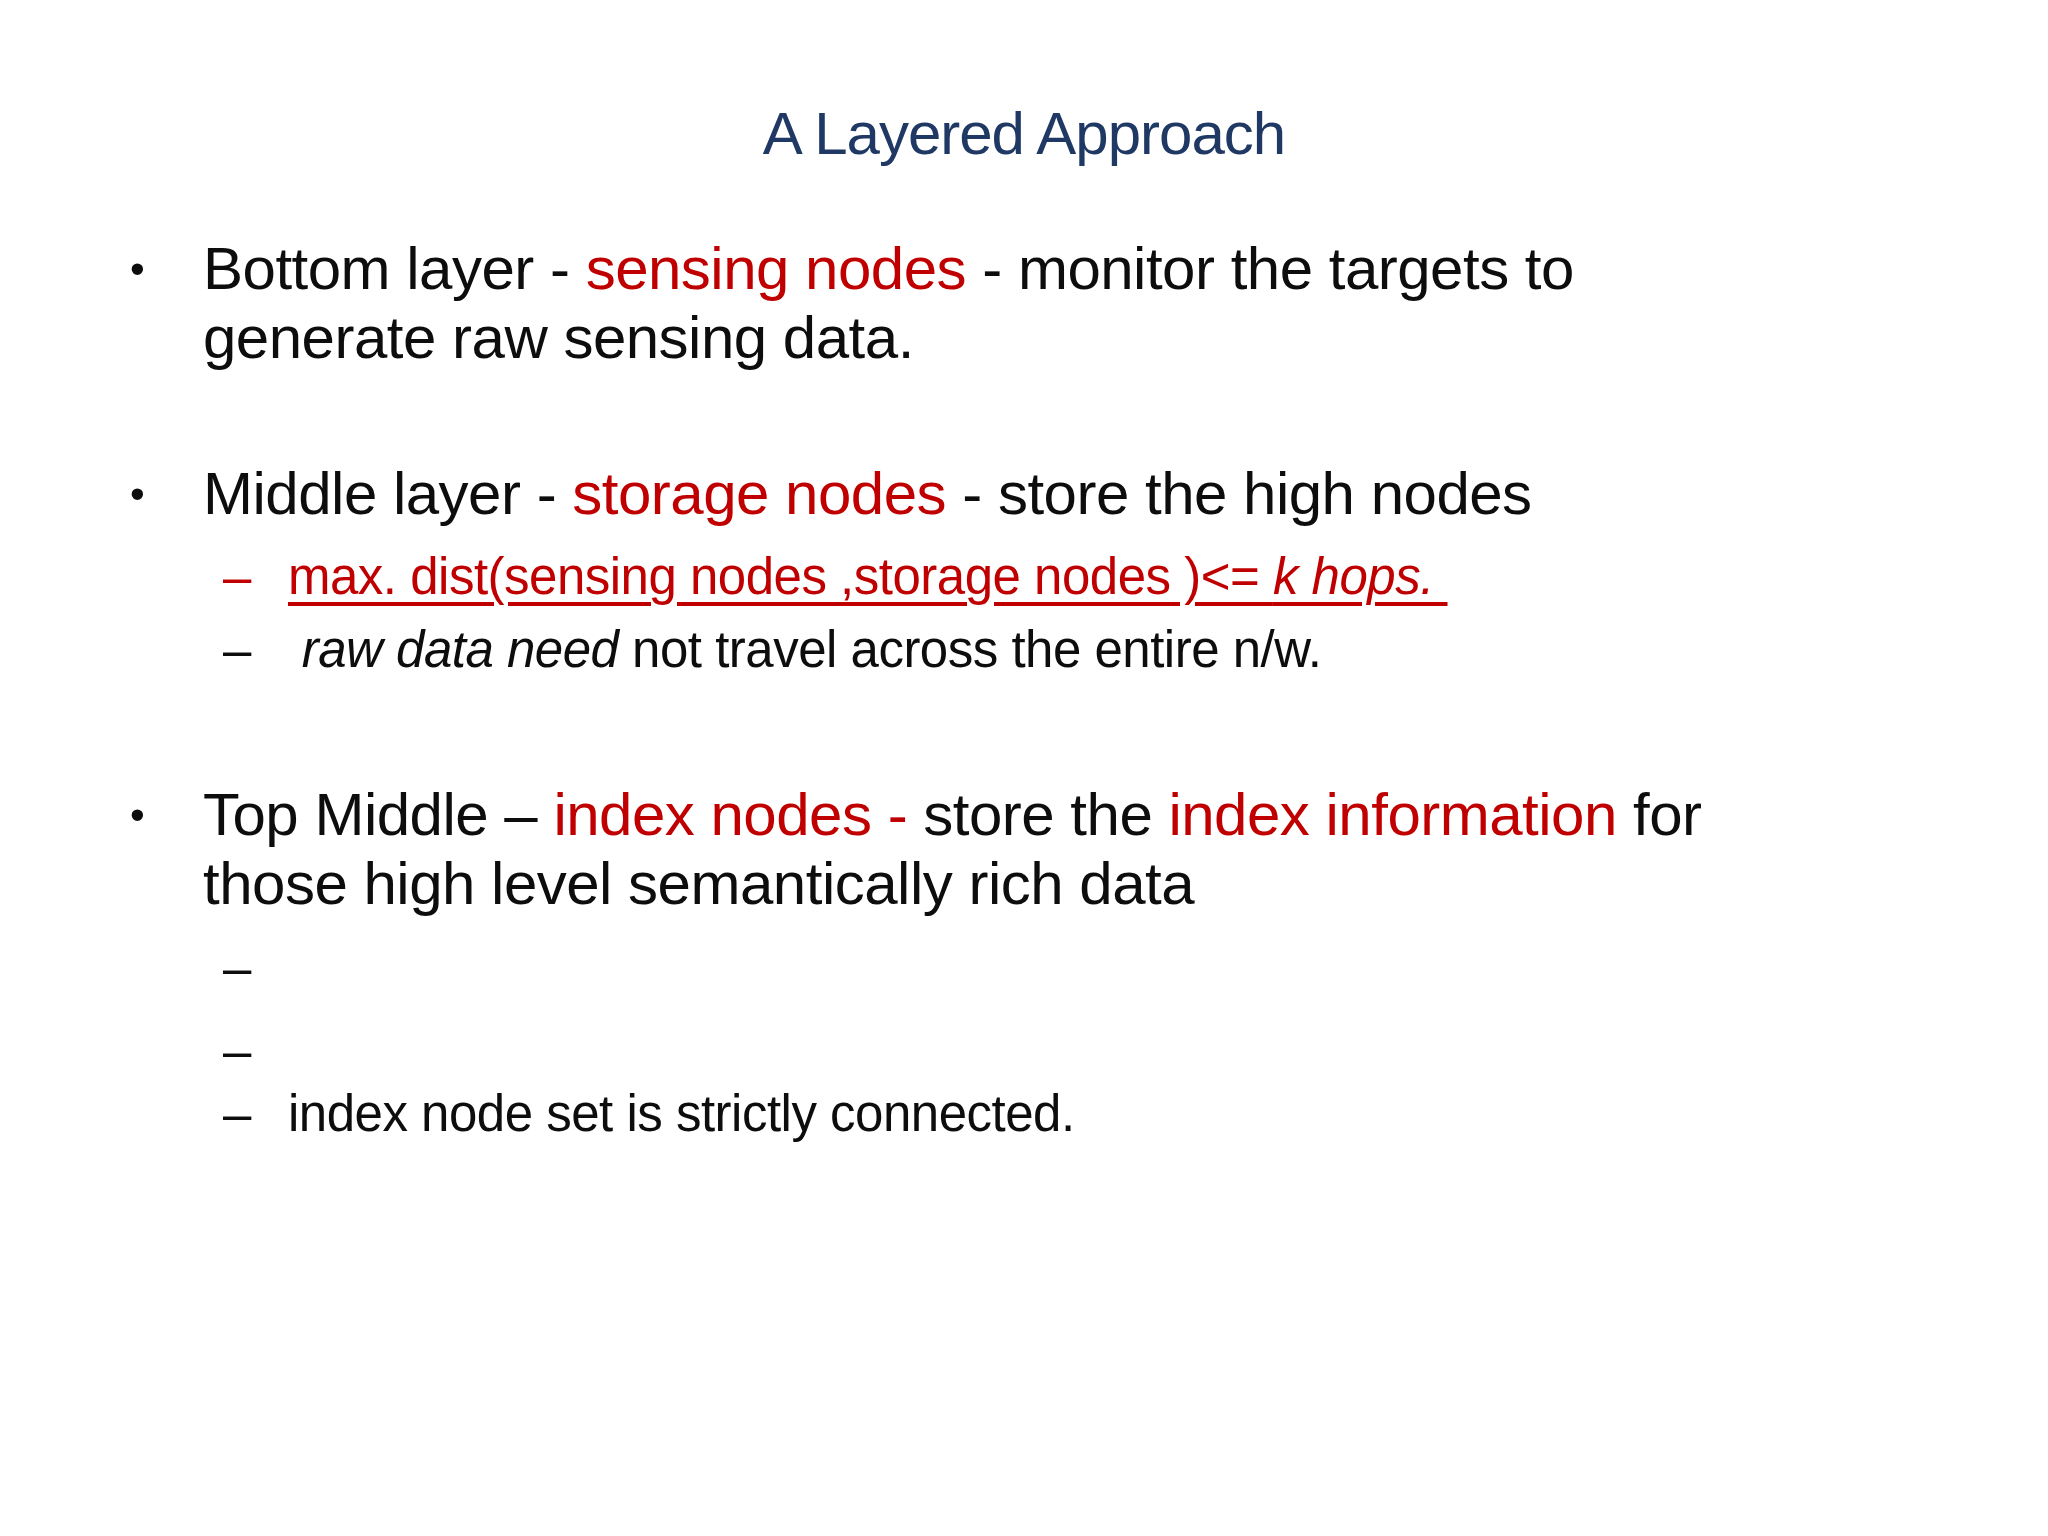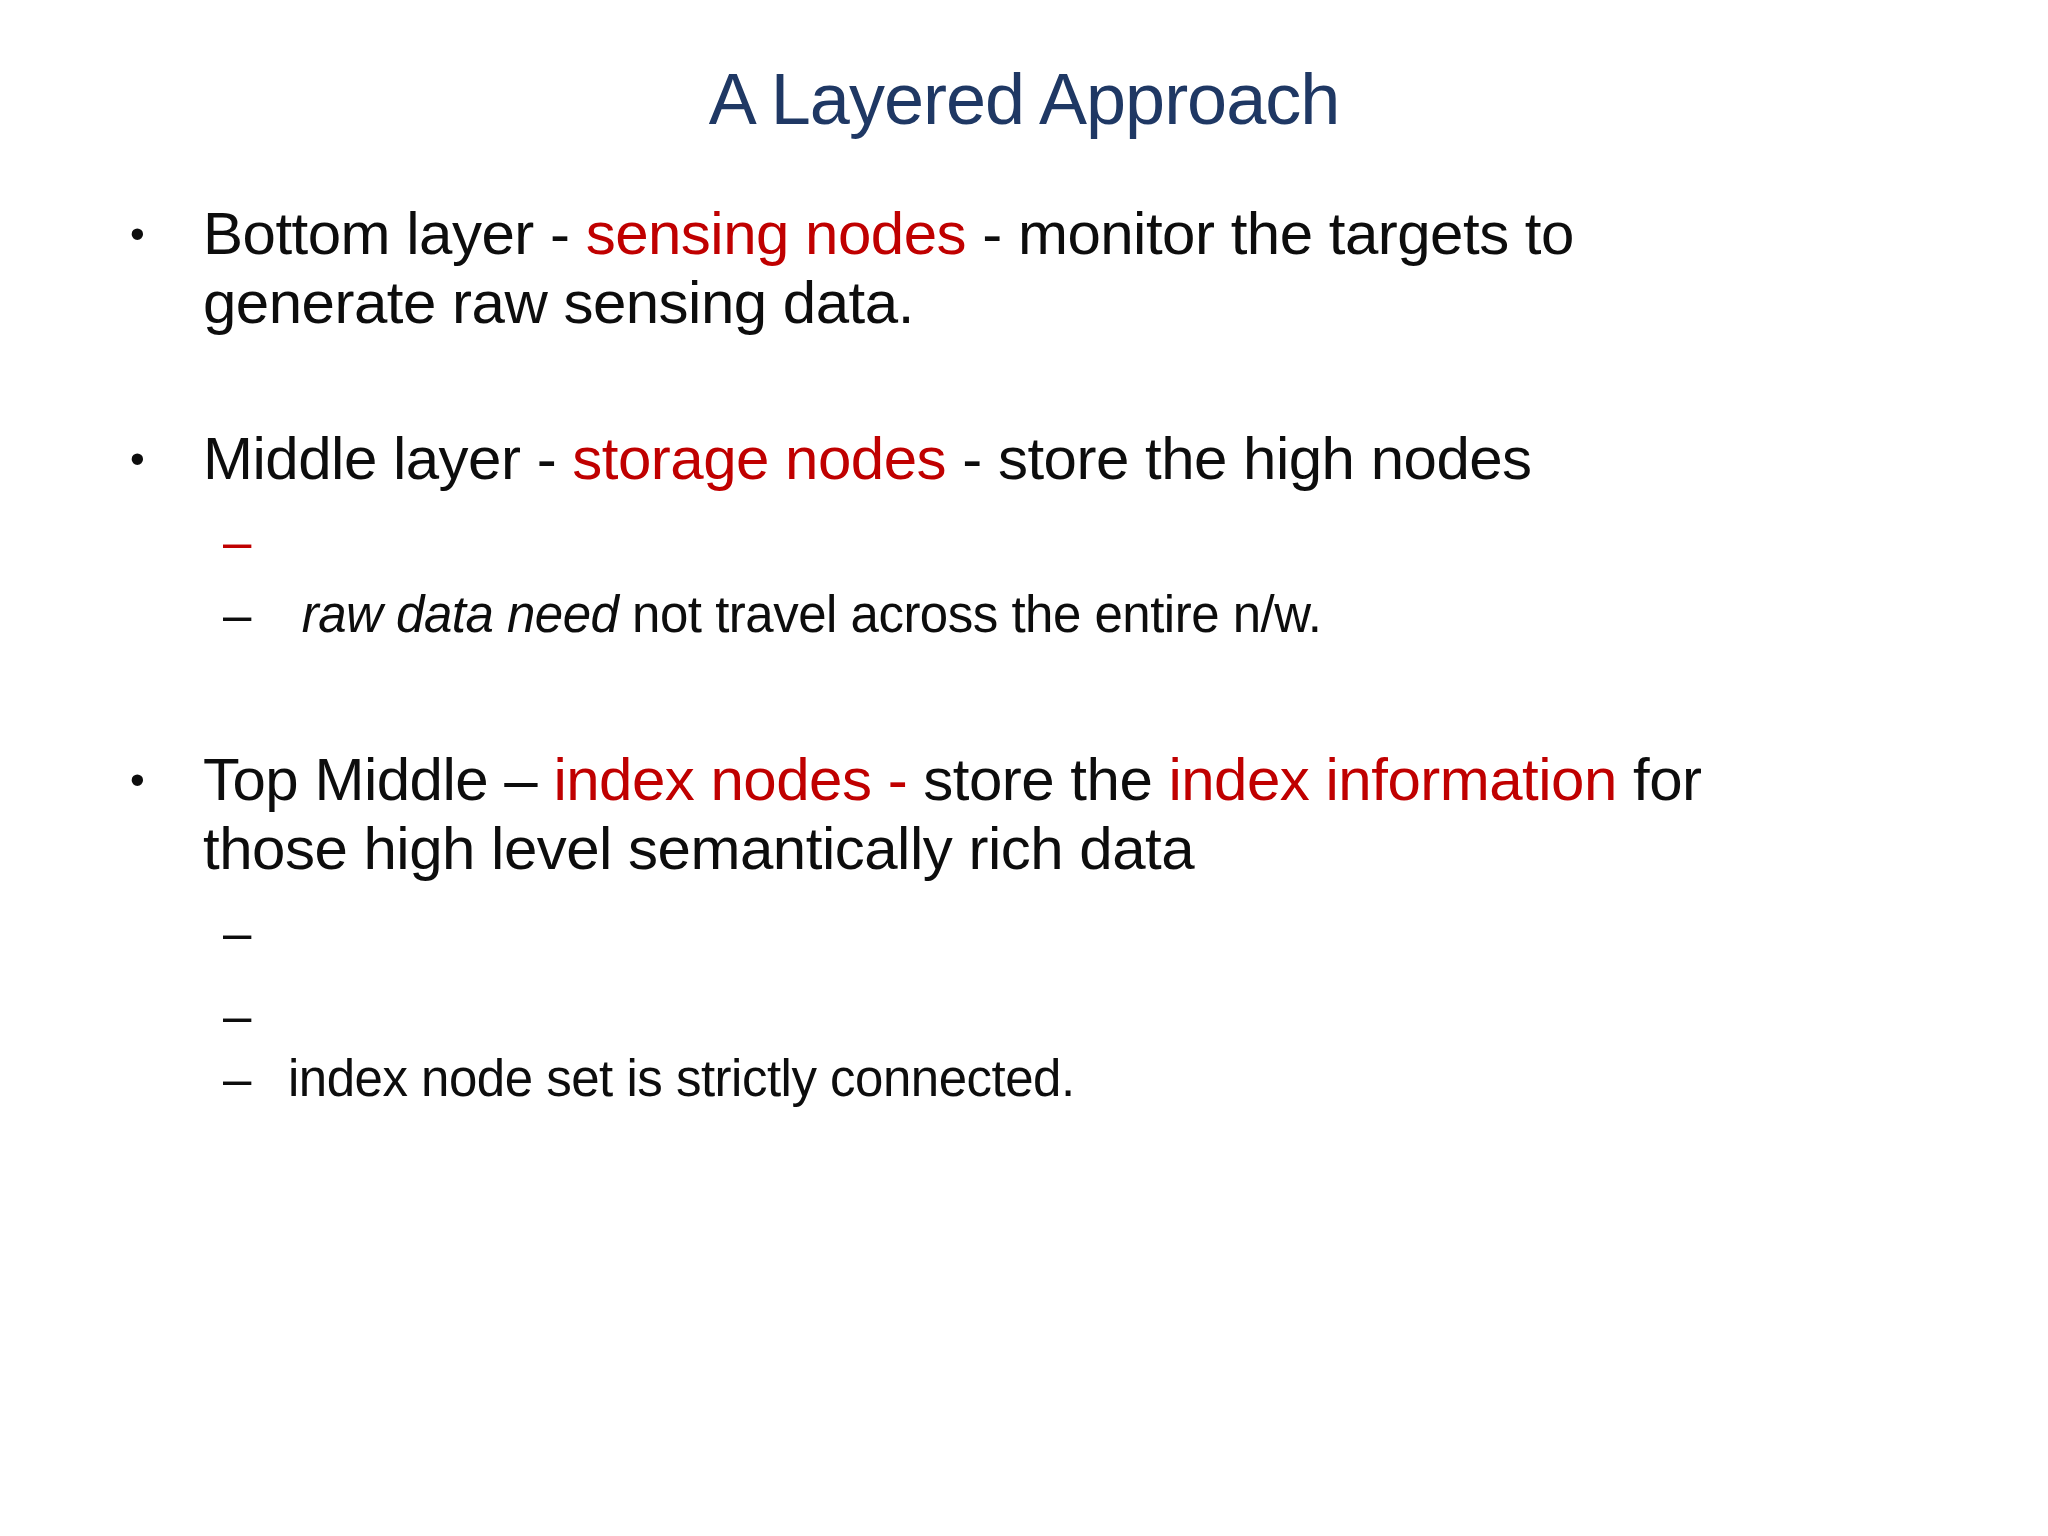--- a/index.html
+++ b/index.html
@@ -10,23 +10,23 @@
   .slide {
     position: relative;
     width: 2048px;
     height: 1536px;
     background: var(--bg, #ffffff);
     overflow: hidden;
     font-family: "Liberation Sans", sans-serif;
     color: var(--body, #0d0d0d);
   }
   .title {
-    margin-top: 49px;
+    margin-top: 84px;
     text-align: center;
-    font-size: 72px;
+    font-size: 60px;
     line-height: 100px;
     letter-spacing: -1px;
     color: var(--title, #1f3864);
   }
   .bullets {
     width: 100%;
   }
   .bullet {
     display: flex;
     align-items: flex-start;
@@ -86,20 +86,23 @@
         </div>
       </div>
       <div class="bullet level1 b1">
         <span class="marker">•</span>
         <div class="text">
           <div class="line"><span class="run">Middle layer - </span><span class="run red">storage nodes</span><span class="run"> - store the high nodes</span></div>
         </div>
       </div>
       <div class="bullet level2 b2">
         <span class="marker red">–</span>
+        <div class="text">
+          <div class="line"><span class="run red u">max. dist(sensing nodes ,storage nodes )&lt;= </span><span class="run red i u">k hops. </span></div>
+        </div>
       </div>
       <div class="bullet level2 b3">
         <span class="marker">–</span>
         <div class="text">
           <div class="line"><span class="run"> </span><span class="run i">raw data need</span><span class="run"> not travel across the entire n/w.</span></div>
         </div>
       </div>
       <div class="bullet level1 b4">
         <span class="marker">•</span>
         <div class="text">

